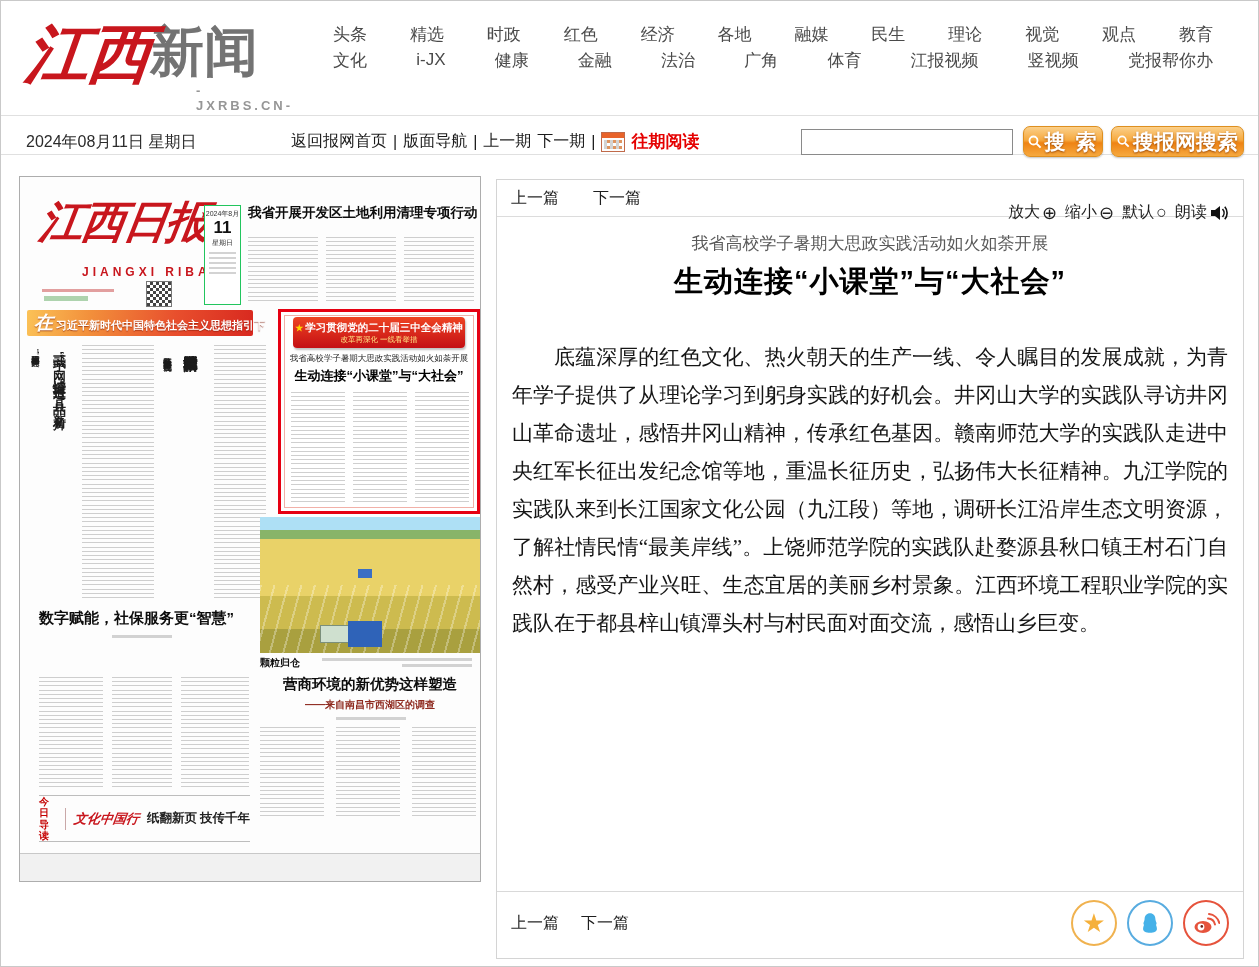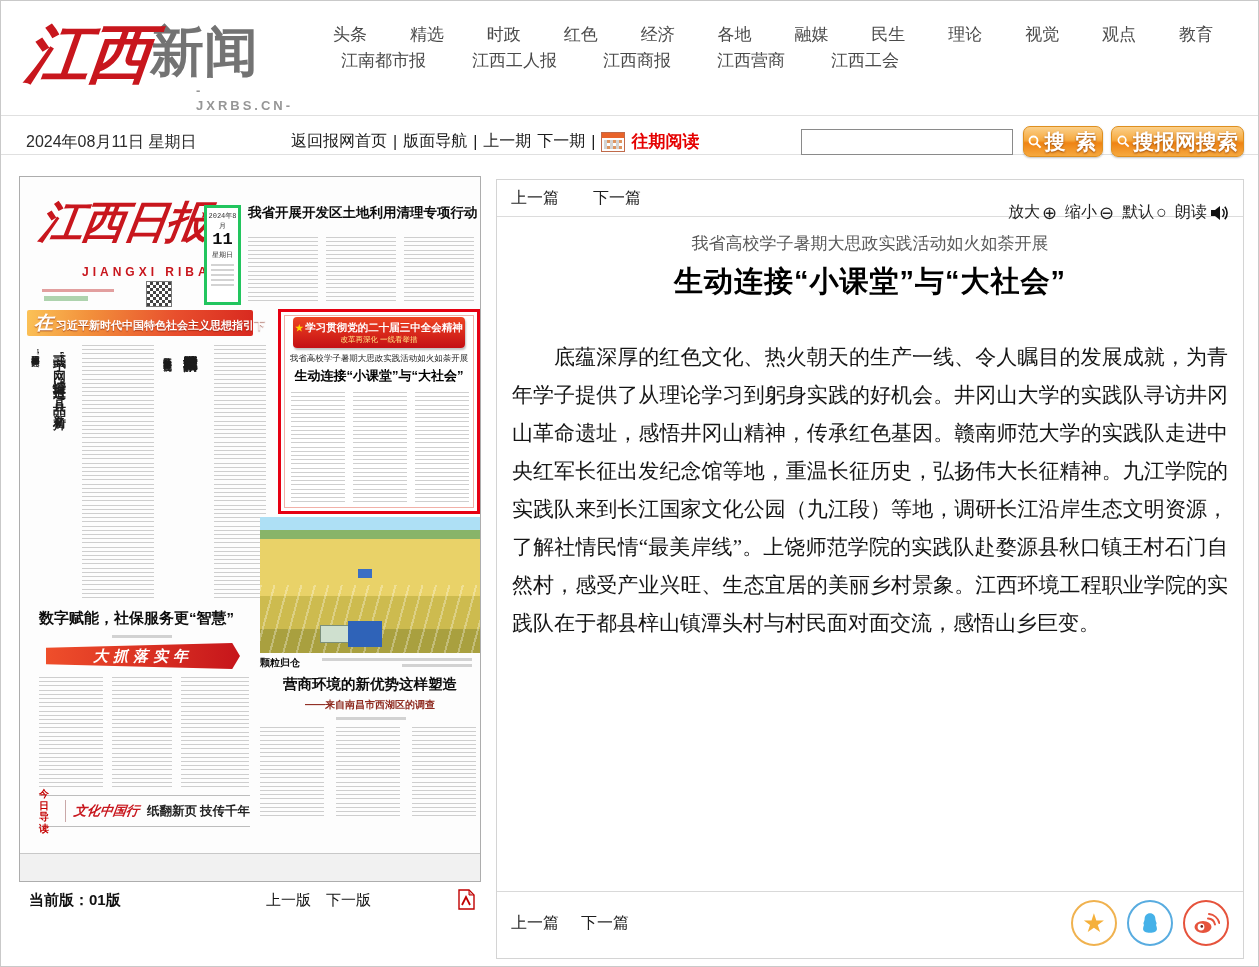--- a/index.html
+++ b/index.html
@@ -54,40 +54,40 @@
   .np-col { position:absolute; background:repeating-linear-gradient(to bottom,#9f9f9f 0 1px,transparent 1px 4.2px); opacity:.5; }
   .mbar { position:absolute; background:#b5b5b5; opacity:.6; }
   .vtext { writing-mode:vertical-rl; position:absolute; color:#1c1c1c; }
 
   .np-brand { position:absolute; left:20px; top:16px; font-family:"Liberation Serif",serif;
               font-style:italic; font-weight:bold; font-size:44px; color:#c8161d;
               transform:skewX(-8deg); letter-spacing:-2px; white-space:nowrap; }
   .np-pinyin { position:absolute; left:62px; top:88px; color:#c8161d; font-size:12px; font-weight:bold; letter-spacing:4px; }
   .np-qr { position:absolute; left:126px; top:104px; width:26px; height:26px; border:1px solid #777;
            background:repeating-conic-gradient(#444 0% 25%, #fff 0% 50%); background-size:6px 6px; }
-  .np-datebox { position:absolute; left:184px; top:28px; width:37px; height:100px; border:3px solid #22c55e;
-                text-align:center; background:#fff;font-family:Liberation Mono, monospace; }
+  .np-datebox { position:absolute; left:184px; top:28px; width:37px; height:100px; border:1px solid #22c55e;
+                text-align:center; background:#fff; }
   .np-datebox .d1 { font-size:7px; color:#333; margin-top:3px; }
   .np-datebox .d2 { font-size:17px; font-weight:bold; color:#111; line-height:1.1; }
   .np-datebox .d3 { font-size:7px; color:#333; }
   .np-h-top { position:absolute; left:228px; top:28px; width:230px; font-size:13.5px; font-weight:bold;
               color:#0d0d0d; line-height:1.25; white-space:nowrap; }
   .np-banner { position:absolute; left:7px; top:133px; width:226px; height:26px; border-radius:2px;
       background:linear-gradient(100deg,#fbc257,#f28f3b 28%,#e84f2d 65%,#d8281f);
       color:#fff; line-height:26px; padding-left:7px; white-space:nowrap;
       text-shadow:0 1px 1px rgba(120,20,0,.6); }
   .np-banner .zai { font-family:"Liberation Serif",serif; font-style:italic; font-weight:bold; font-size:19px; margin-right:3px; }
   .np-banner .rest { font-size:11px; font-weight:bold; }
 
   .np-ribbon { position:absolute; left:26px; top:466px; width:194px; height:26px;
       background:linear-gradient(95deg,#ef4f2b,#c6151b); color:#fff; font-weight:bold; font-style:italic;
       font-size:15px; letter-spacing:5px; text-align:center; line-height:26px;
       clip-path:polygon(0 18%, 96% 0, 100% 50%, 96% 100%, 0 82%); }
   .np-h-digital { position:absolute; left:19px; top:432px; width:212px; font-size:15px; font-weight:bold; color:#0d0d0d; white-space:nowrap; }
-  .np-strip { position:absolute; left:19px; top:618px; width:211px; height:32px; display:flex; align-items:center; gap:8px;
+  .np-strip { position:absolute; left:19px; top:618px; width:211px; height:47px; display:flex; align-items:center; gap:8px;
               border-top:1px solid #bdbdbd; border-bottom:1px solid #bdbdbd; }
   .np-today { color:#c40000; font-weight:bold; font-size:10px; width:24px; line-height:1.15; }
   .np-strip .vdiv { height:22px; border-left:1px solid #c9a8a8; }
   .np-whlogo { color:#c8161d; font-weight:bold; font-style:italic; font-size:13px;
                font-family:"Liberation Serif",serif; transform:skewX(-8deg); white-space:nowrap; }
   .np-striptxt { font-family:"Liberation Serif",serif; font-weight:bold; font-size:12.5px; color:#222; white-space:nowrap; }
 
   #np-highlight { position:absolute; left:258px; top:132px; width:202px; height:205px;
       border:3px solid #e60012; background:#fff; }
   .hl-inner { position:absolute; inset:3px; border:1px solid #f2b0a8; }
@@ -161,26 +161,31 @@
         <span>红色</span>
         <span>经济</span>
         <span>各地</span>
         <span>融媒</span>
         <span>民生</span>
         <span>理论</span>
         <span>视觉</span>
         <span>观点</span>
         <span>教育</span>
       </div>
-    <div class="nav-row3">
-        <span>江南都市报</span>
-        <span>江西工人报</span>
-        <span>江西商报</span>
-        <span>江西营商</span>
-        <span>江西工会</span>
+    <div class="nav-row">
+        <span>文化</span>
+        <span>i-JX</span>
+        <span>健康</span>
+        <span>金融</span>
+        <span>法治</span>
+        <span>广角</span>
+        <span>体育</span>
+        <span>江报视频</span>
+        <span>竖视频</span>
+        <span>党报帮你办</span>
       </div>
   </div>
 
   <div id="datebar">
     <span class="db-date">2024年08月11日 星期日</span>
     <div class="db-center">
       <span class="lnk">返回报网首页</span>
       <span>|</span>
       <span class="lnk">版面导航</span>
       <span>|</span>
@@ -268,46 +273,33 @@
 
       <div class="np-h-mid">营商环境的新优势这样塑造</div>
       <div class="np-h-mid-sub">——来自南昌市西湖区的调查</div>
       <div class="mbar" style="left:316px;top:540px;width:70px;height:3px;"></div>
       <div class="np-col" style="left:240px;top:550px;width:64px;height:92px;"></div>
       <div class="np-col" style="left:316px;top:550px;width:64px;height:92px;"></div>
       <div class="np-col" style="left:392px;top:550px;width:64px;height:92px;"></div>
 
       <div class="np-h-digital">数字赋能，社保服务更“智慧”</div>
       <div class="mbar" style="left:92px;top:458px;width:60px;height:3px;"></div>
-      <div class="np-ribbon">大抓落实年</div>
       <div class="np-col" style="left:19px;top:500px;width:64px;height:110px;"></div>
       <div class="np-col" style="left:92px;top:500px;width:60px;height:110px;"></div>
       <div class="np-col" style="left:161px;top:500px;width:68px;height:110px;"></div>
 
       <div class="np-strip">
         <div class="np-today">今日导读</div>
         <div class="vdiv"></div>
         <div class="np-whlogo">文化中国行</div>
         <div class="np-striptxt">纸翻新页 技传千年</div>
       </div>
     </div>
   </div>
 
-  <div id="page-bar">
-    <span class="cur"><span>当前版：</span><span>01版</span></span>
-    <span class="pn">上一版</span>
-    <span class="pn" style="left:307px;">下一版</span>
-    <span class="pdf">
-      <svg width="17" height="21" viewBox="0 0 17 21">
-          <path d="M1 1h10l5 5v14H1z" fill="#fff" stroke="#c00000" stroke-width="1.4"></path>
-          <path d="M11 1v5h5z" fill="#e0a0a0" stroke="#c00000" stroke-width="1"></path>
-          <path d="M4 16l4-8 4 8" fill="none" stroke="#c00000" stroke-width="1.8"></path>
-        </svg>
-    </span>
-  </div>
 
   <div id="article">
     <div class="art-toolbar">
       <span class="lnk">上一篇</span>
       <span class="lnk">下一篇</span>
       <div class="art-view">
         <span class="ctl">
             <span>放大</span>
             <span class="glyph">⊕</span>
           </span>

